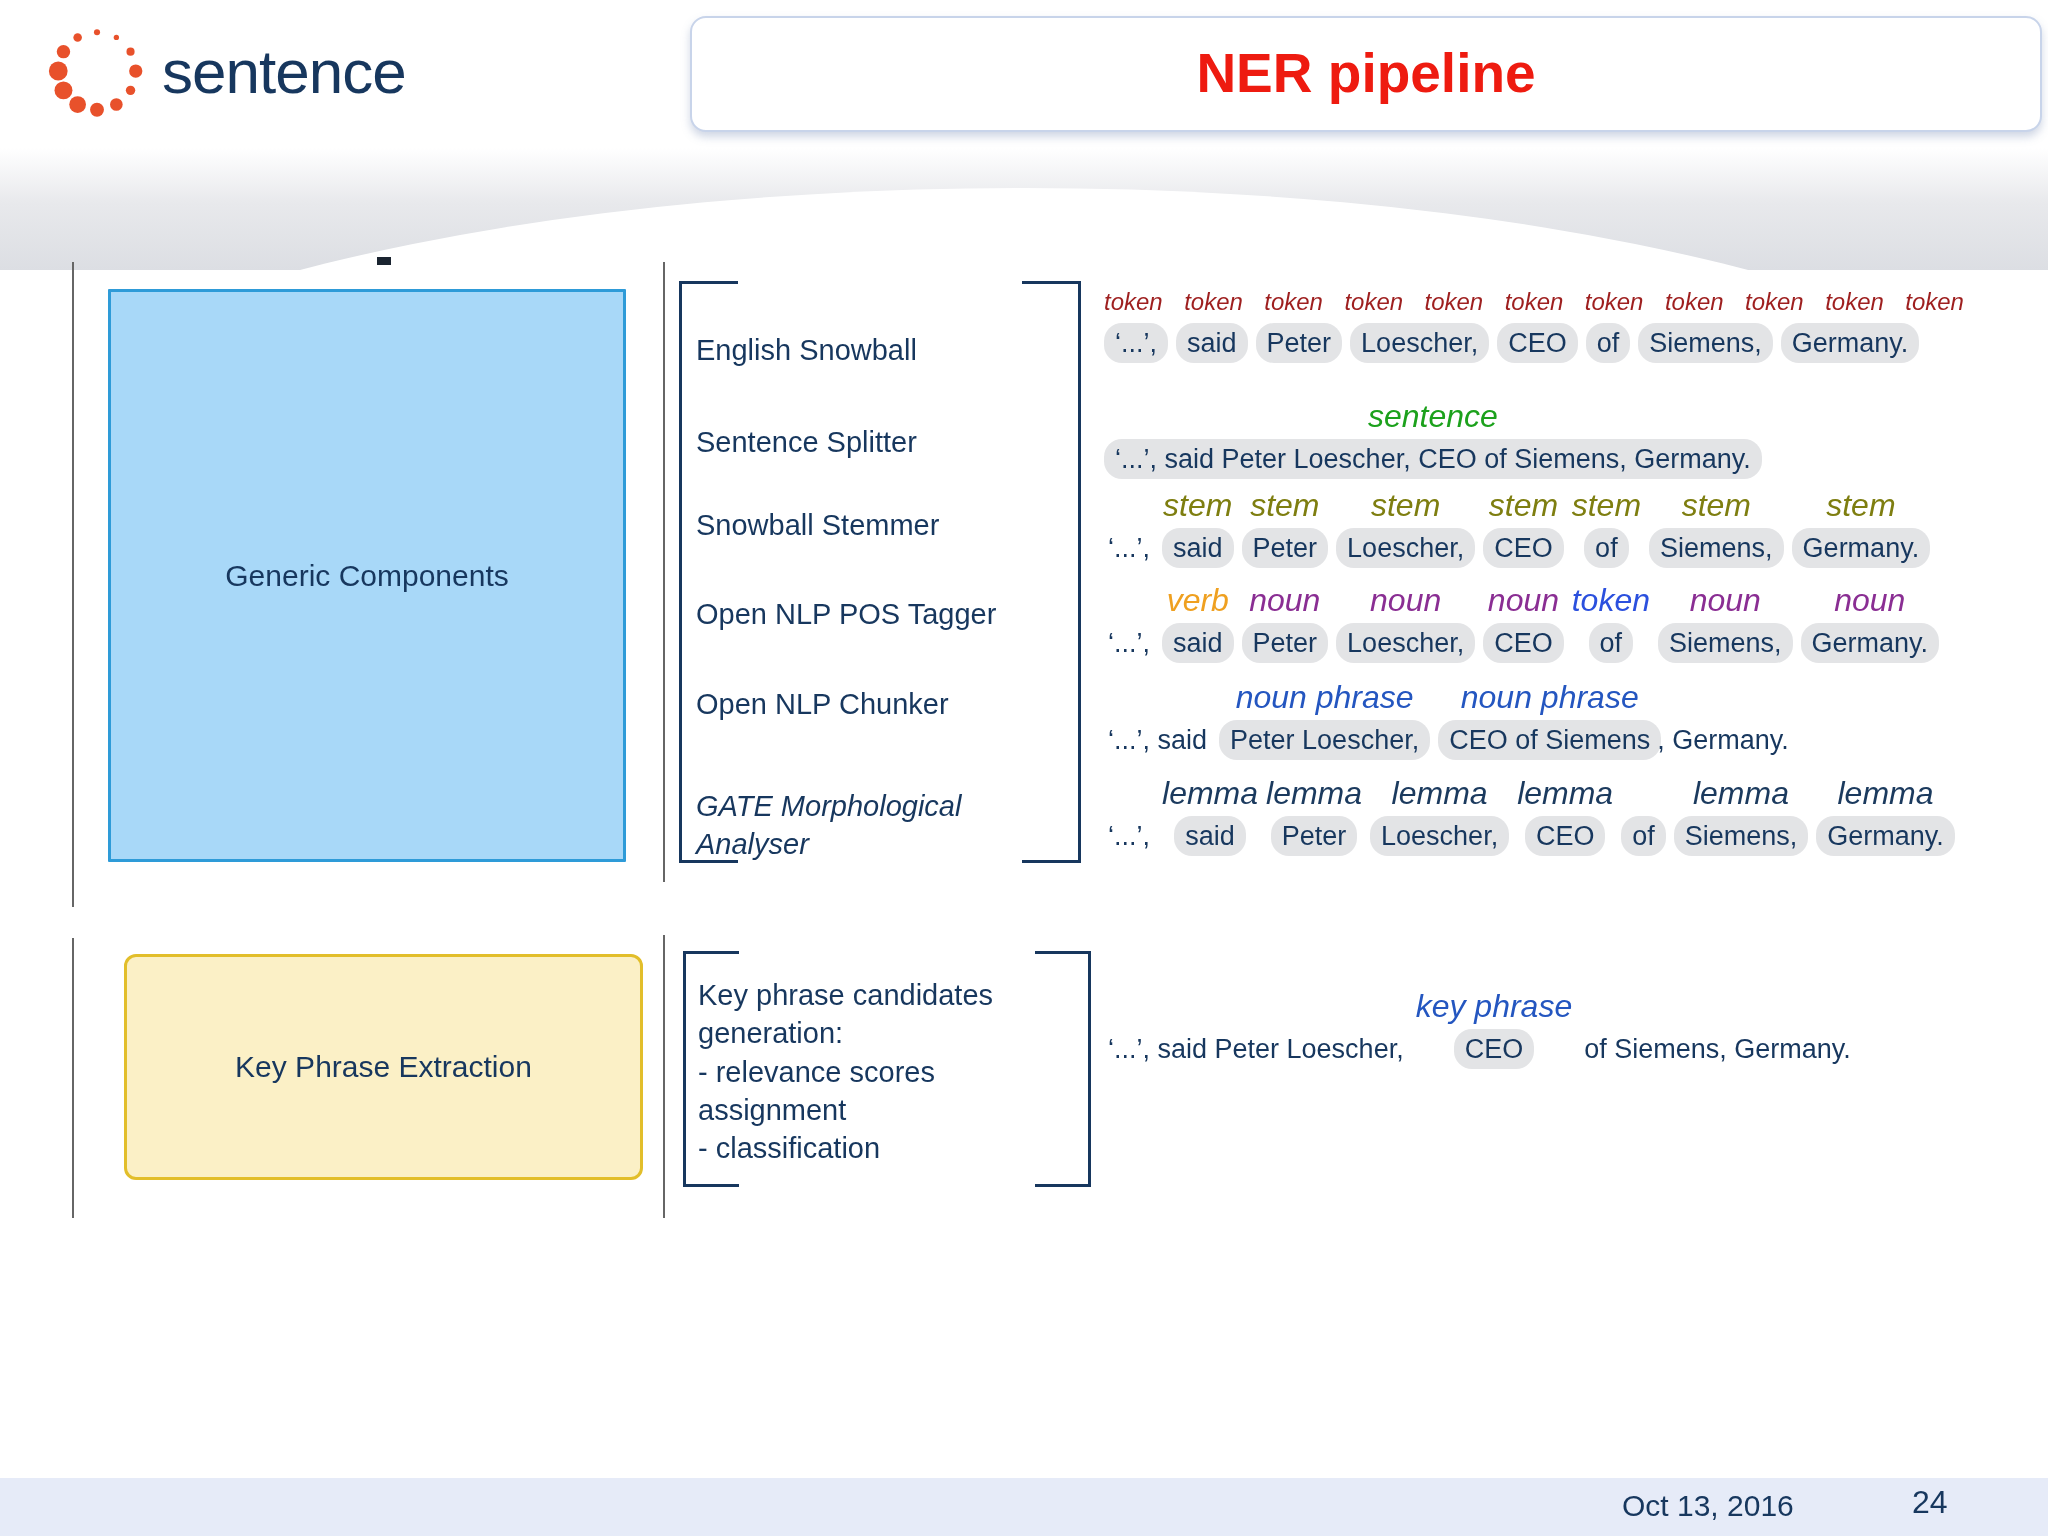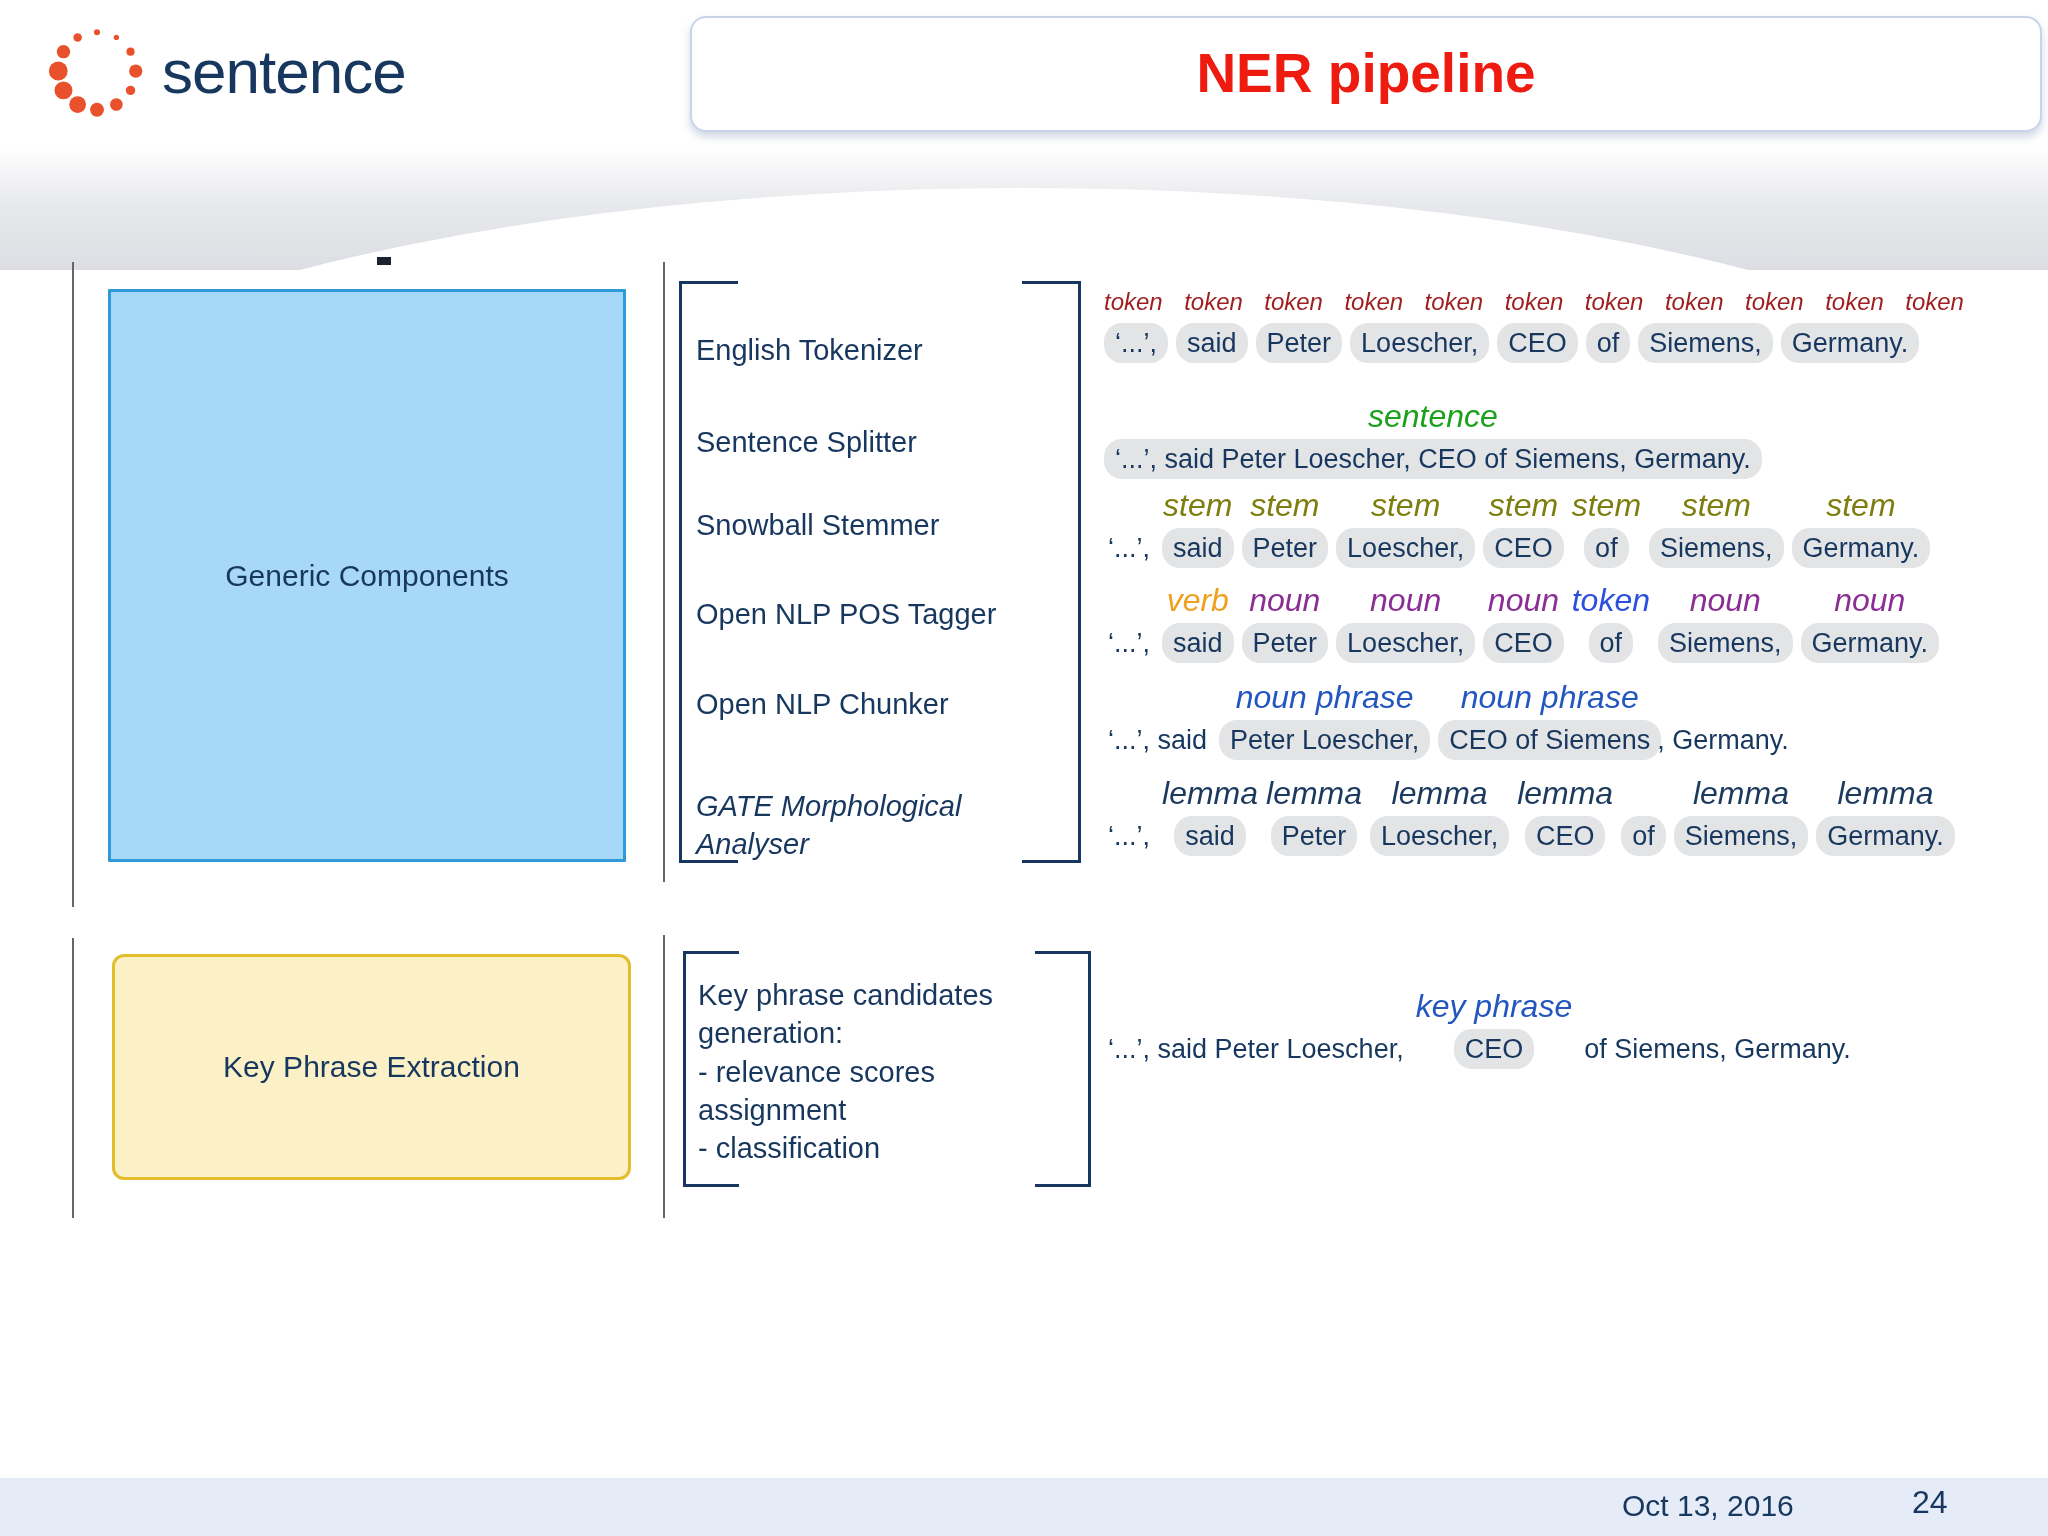--- a/index.html
+++ b/index.html
@@ -14,21 +14,21 @@
              border:2px solid #C8D4EA;border-radius:16px;box-shadow:0 5px 8px rgba(120,140,180,.35);}
   .title-text{display:block;width:100%;text-align:center;line-height:110px;font-size:55px;
               font-weight:bold;color:var(--title-red,#EE1B10);}
   
   .vline{position:absolute;width:2px;background:#666;}
   .dash{position:absolute;left:377px;top:257px;width:14px;height:8px;background:#1a2430;}
   
   .generic-box{position:absolute;left:108px;top:289px;width:512px;height:567px;
                background:var(--blue-fill,#A8D8F8);border:3px solid var(--blue-border,#2E9BD8);
                border-radius:1px;display:flex;align-items:center;justify-content:center;}
-  .yellow-box{position:absolute;left:112px;top:954px;width:513px;height:220px;
+  .yellow-box{position:absolute;left:124px;top:954px;width:513px;height:220px;
               background:var(--yellow-fill,#FBF0C6);border:3px solid var(--yellow-border,#E2BE2A);
               border-radius:12px;display:flex;align-items:center;justify-content:center;}
   .box-label{font-size:30px;color:var(--ink,#17375E);}
   
   .bracket{position:absolute;border:0 solid var(--ink,#17375E);}
   .bracket.bl{border-left-width:3px;border-top-width:3px;border-bottom-width:3px;}
   .bracket.br{border-right-width:3px;border-top-width:3px;border-bottom-width:3px;}
   
   .comp-item{position:absolute;left:696px;width:345px;font-size:29px;line-height:1.3;
              color:var(--ink,#17375E);}
@@ -113,21 +113,21 @@
   <div class="key-desc" id="key-desc">
       <div>Key phrase candidates generation:</div>
       <div>- relevance scores assignment</div>
       <div>- classification</div>
     </div>
 
   <div class="footer-bar"></div>
   <span class="footer-date">Oct 13, 2016</span>
   <span class="footer-page">24</span>
 
-<div class="comp-item" style="top: 332px;">English Tokenizer</div>
+<div class="comp-item" style="top: 332px;">English Snowball</div>
     <div class="comp-item" style="top: 424px;">Sentence Splitter</div>
     <div class="comp-item" style="top: 507px;">Snowball Stemmer</div>
     <div class="comp-item" style="top: 686px;">Open NLP Chunker</div>
     <div class="comp-item" style="top: 596px;">Open NLP POS Tagger</div>
     <div class="comp-item" style="top: 788px; font-style: italic;">GATE Morphological Analyser</div>
     <div class="ann-row" style="top: 288px;">
       <div class="token-label-row">
         <span style="color: rgb(158, 31, 31);">token</span>
         <span style="color: rgb(158, 31, 31);">token</span>
         <span style="color: rgb(158, 31, 31);">token</span>

